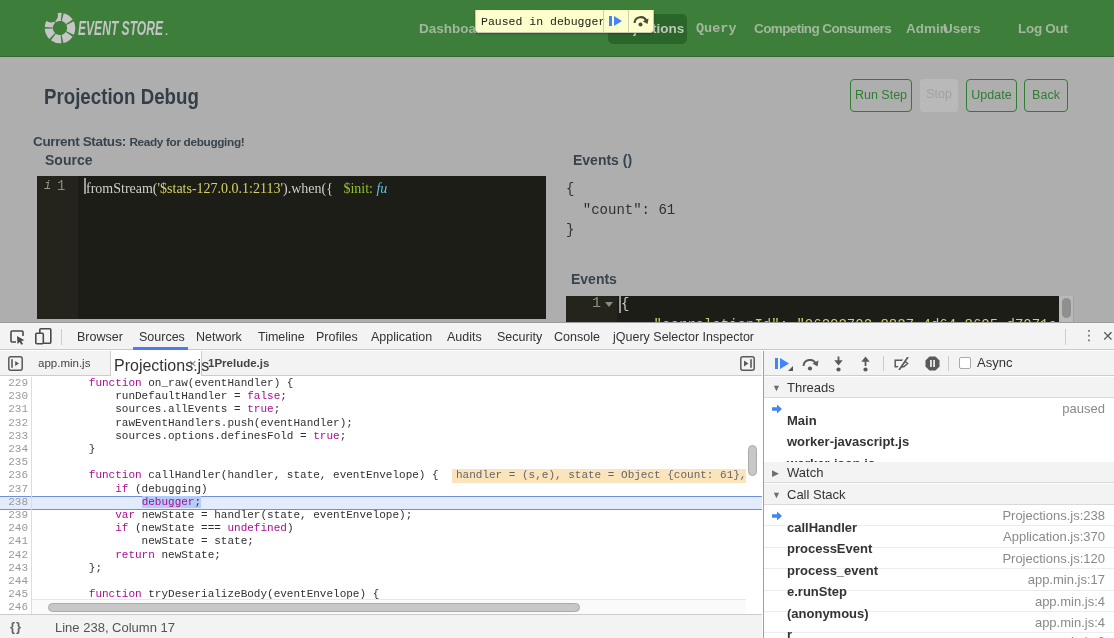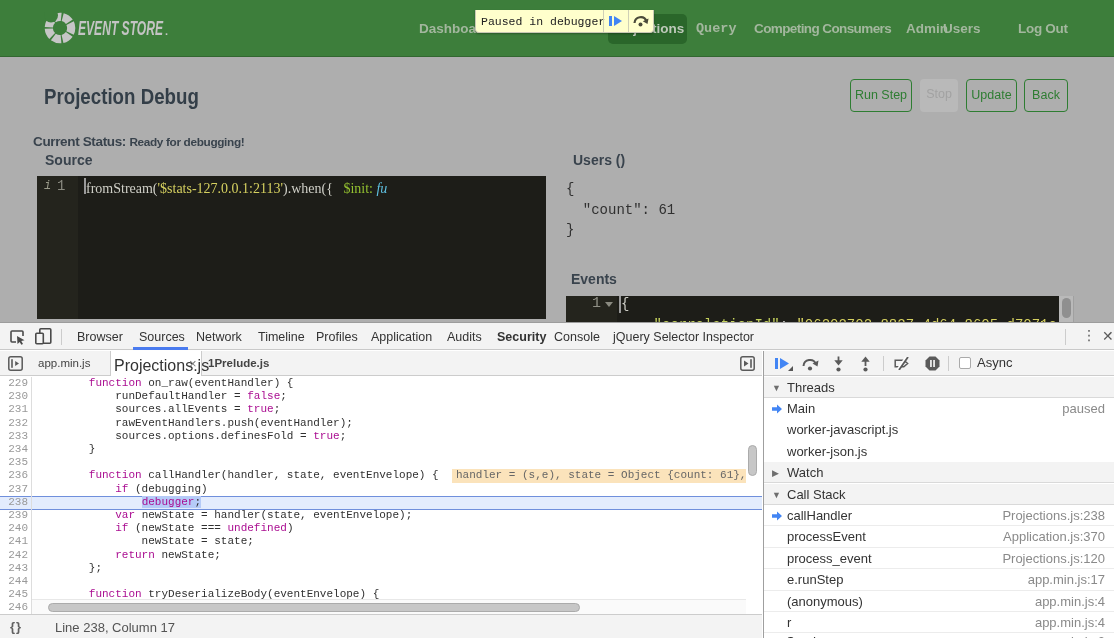--- a/index.html
+++ b/index.html
@@ -67,21 +67,21 @@
   
   #statusbar { position:absolute; left:0; top:291px; width:762px; height:24px; background:#f3f3f3; border-top:1px solid #ccc; }
 
   
   #sidebar { position:absolute; left:763px; top:28px; width:351px; height:287px; background:#fff; border-left:1.5px solid #9f9f9f; }
   #sbtoolbar { position:absolute; left:0; top:0; width:351px; height:25px; background:#f3f3f3; border-bottom:1px solid #ccc; }
   .sbhdr { position:absolute; left:0; width:351px; height:21px; background:#f3f3f3; border-bottom:1px solid #d9d9d9; font-size:13px; color:#333; }
   .sbhdr .tri { position:absolute; left:8px; top:6px; color:#6e6e6e; font-size:9px; }
   .sbhdr .lab { position:absolute; left:23px; top:3px; }
   .sbrow { position:absolute; left:0; width:351px; height:21.4px; font-size:13px; color:#333; }
-  .sbrow .lab { position:absolute; left:23px; top:3px; }
+  .sbrow .lab { position:absolute; left:23px; top:15px;font-weight:bold; }
   .sbrow .loc { position:absolute; right:10px; top:3px; color:#8a8a8a; }
   .csrow { border-bottom:1px solid #ececec; }
   .bluearrow { position:absolute; left:7px; top:5px; }
 </style>
 </head>
 <body>
 
 <div id="header">
   <svg class="abs" style="left:44px;top:12px" width="32" height="32" viewBox="0 0 32 32">
     <g stroke="#c6c6c6" fill="none">
@@ -105,21 +105,21 @@
   <div class="nav" style="left:1018px;letter-spacing:-0.3px;">Log Out</div>
 </div>
 
 <div id="h1">Projection Debug</div>
 <div class="btn" style="left:850px;width:62px;"><span>Run Step</span></div>
 <div id="btnstop"><span style="position:relative;top:8px;">Stop</span></div>
 <div class="btn" style="left:966px;width:51px;"><span>Update</span></div>
 <div class="btn" style="left:1024px;width:44px;"><span>Back</span></div>
 <div id="curstat">Current Status: <small>Ready for debugging!</small></div>
 <div class="seclabel" style="left:45px;top:152px;">Source</div>
-<div class="seclabel" style="left:573px;top:152px;">Users ()</div>
+<div class="seclabel" style="left:573px;top:152px;">Events ()</div>
 <div class="seclabel" style="left:571px;top:271px;">Events</div>
 
 <div id="srced">
   <div class="gutter"></div>
   <div class="abs mono" style="left:7px;top:3px;font-style:italic;font-size:12px;color:#9a9a8a;">i</div>
   <div class="abs mono" style="left:20px;top:2px;font-size:14px;color:#8a8a80;">1</div>
   <div class="abs" style="left:47px;top:2px;width:1.5px;height:16px;background:#9a9a9a;"></div>
 </div>
 <div id="srcline">fromStream(<span style="color:#d6d160">'$stats-127.0.0.1:2113'</span>).when({   <span style="color:#93c030">$init:</span> <span style="color:#5fc0e0;font-style:italic">fu</span></div>
 
@@ -169,21 +169,21 @@
       <rect x="0.8" y="5.3" width="7.5" height="10.5" rx="1" stroke="#4a4a4a" stroke-width="1.6" fill="#f3f3f3"></rect>
     </svg>
     <div class="abs" style="left:61px;top:6px;width:1px;height:16px;background:#ccc;"></div>
     <div class="dttab" style="left:77px;">Browser</div>
     <div class="dttab" style="left:139px;">Sources</div>
     <div class="dttab" style="left:196px;">Network</div>
     <div class="dttab" style="left:258px;">Timeline</div>
     <div class="dttab" style="left:316px;">Profiles</div>
     <div class="dttab" style="left:371px;">Application</div>
     <div class="dttab" style="left:447px;">Audits</div>
-    <div class="dttab" style="left:497px;font-weight:bold;">Security</div>
+    <div class="dttab" style="left:497px;">Security</div>
     <div class="dttab" style="left:554px;">Console</div>
     <div class="dttab" style="left:613px;">jQuery Selector Inspector</div>
     <div id="srcunderline"></div>
     <div class="abs" style="left:1065px;top:6px;width:1px;height:16px;background:#ccc;"></div>
     <div class="abs" style="left:1082px;top:4px;font-size:14px;color:#5a5a5a;letter-spacing:0;">⋮</div>
     <div class="abs" style="left:1102px;top:5px;font-size:14px;color:#5a5a5a;">✕</div>
   </div>
 
   <div id="filetabs">
     <svg class="abs" style="left:8px;top:5px" width="15" height="15" viewBox="0 0 15 15">

